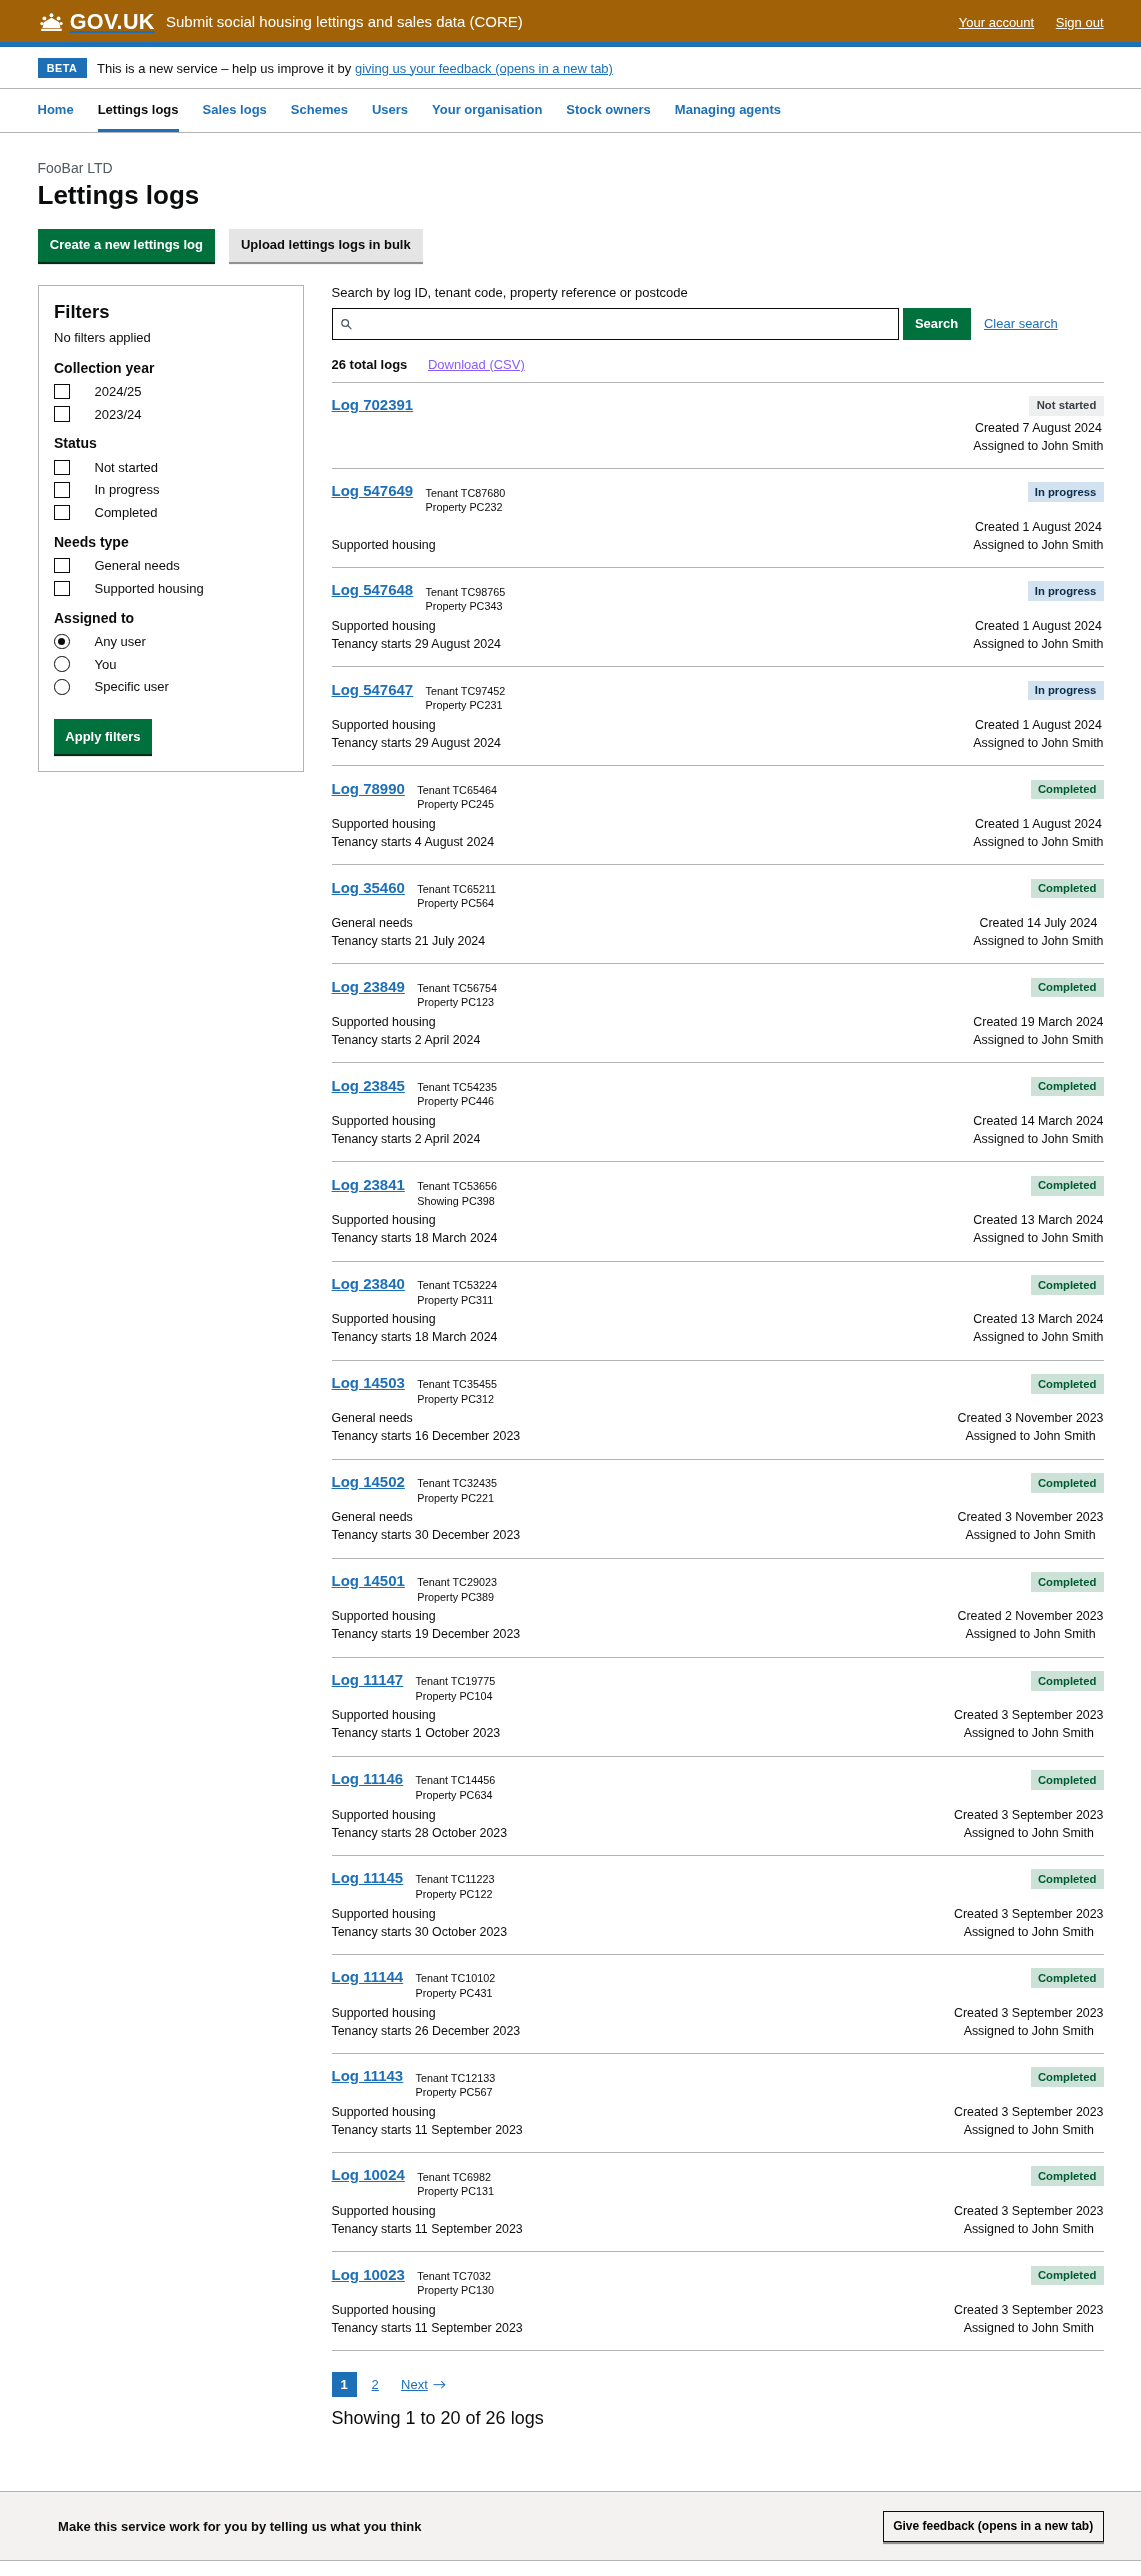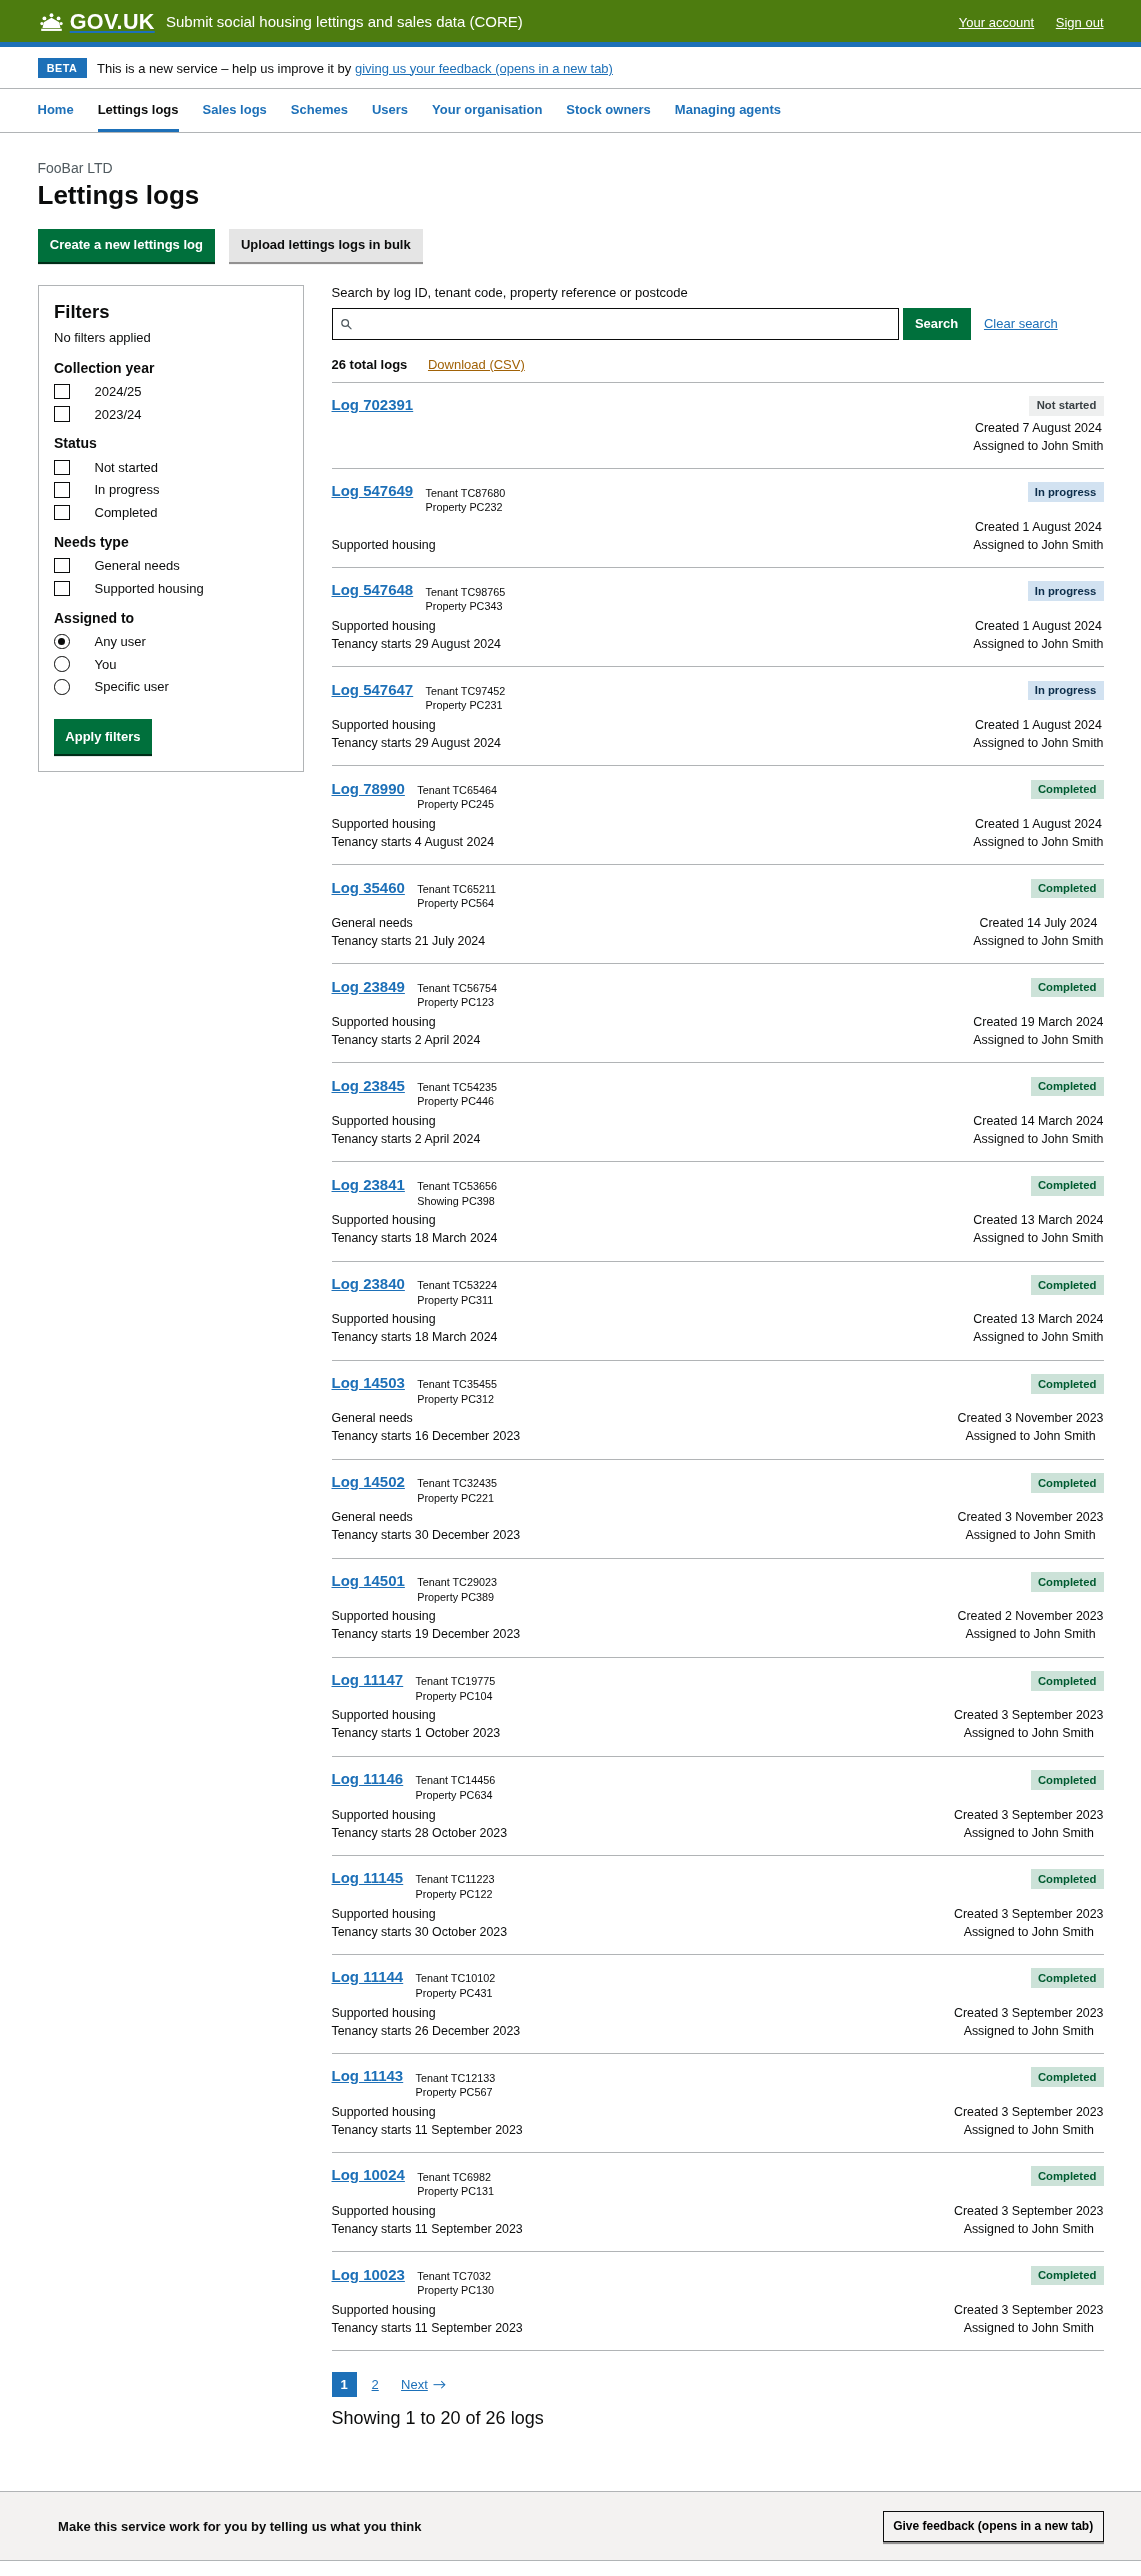--- a/index.html
+++ b/index.html
@@ -8,21 +8,21 @@
     width: 1141px;
     background: #ffffff;
     font-family: "Liberation Sans", sans-serif;
     color: #0b0c0c;
     -webkit-font-smoothing: antialiased;
   }
   a { color: #1d70b8; }
 
   
   .gov-header {
-    background: #4d7c0f;
+    background: #a16207;
     color: #ffffff;
     padding: 11.3px 0 9.3px 0;
     border-bottom: 5.2px solid #1d70b8;
   }
   .container {
     width: 1066px;
     margin: 0 auto;
     padding: 0 0px;
   }
   .header-inner {
@@ -262,21 +262,21 @@
 
   .total-row {
     display: flex;
     align-items: baseline;
     gap: 20.6px;
     padding-bottom: 9.3px;
     border-bottom: 1px solid #b1b4b6;
     margin-bottom: 0;
   }
   .total-count { font-size: 13px; font-weight: bold; }
-  .download-link { font-size: 13px; color: #a16207; text-decoration: underline; }
+  .download-link { font-size: 13px; color: #8b5cf6; text-decoration: underline; }
 
   
   .log-row {
     border-bottom: 0.5px solid #b1b4b6;
     padding: 13.4px 0 12.4px 0;
     position: relative;
   }
   .log-top {
     display: flex;
     justify-content: space-between;

